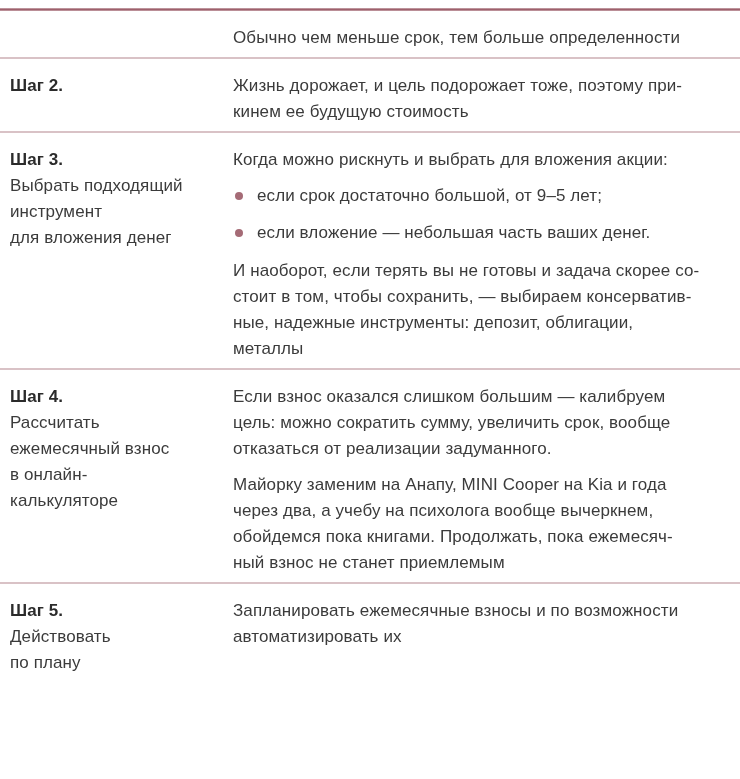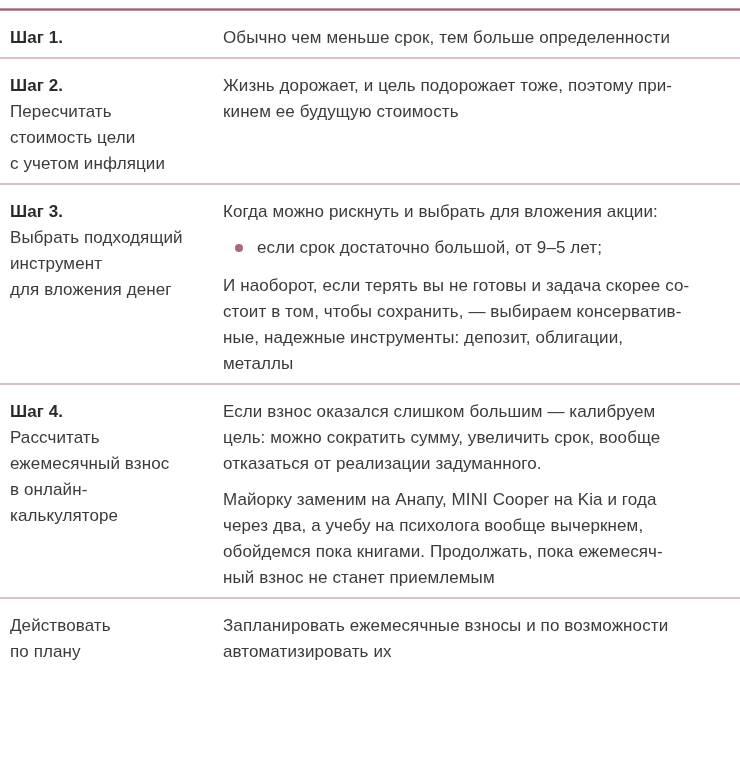--- a/index.html
+++ b/index.html
@@ -35,21 +35,21 @@
     flex: 0 0 213px;
     padding-right: 10px;
   }
   .step {
     font-weight: 700;
     color: var(--text-strong);
   }
   .subtitle { white-space: pre-line; }
   .col-right { flex: 1 1 auto; min-width: 0; }
   .col-right p {
-    margin: 0 0 10px 0;
+    margin: 0 0 10px 10px;
     white-space: pre-line;
   }
   .col-right p:last-child { margin-bottom: 0; }
   .bullet-list {
     list-style: none;
     margin: 0 0 12px 0;
     padding: 0;
   }
   .bullet-item {
     position: relative;
@@ -69,51 +69,48 @@
 </style>
 </head>
 <body>
 
 <div class="page">
 
   <div class="outer-rule"></div>
 
   <div class="row">
     <div class="col-left">
-      <div class="step">Шаг 1.</div>
     </div>
     <div class="col-right">
       <p>Обычно чем меньше срок, тем больше определенности</p>
     </div>
   </div>
 
   <div class="row">
     <div class="col-left">
       <div class="step">Шаг 2.</div>
-      <div class="subtitle">Пересчитать
-стоимость цели
-с учетом инфляции</div>
     </div>
     <div class="col-right">
       <p>Жизнь дорожает, и цель подорожает тоже, поэтому при-
 кинем ее будущую стоимость</p>
     </div>
   </div>
 
   <div class="row">
     <div class="col-left">
       <div class="step">Шаг 3.</div>
       <div class="subtitle">Выбрать подходящий
 инструмент
 для вложения денег</div>
     </div>
     <div class="col-right">
       <p>Когда можно рискнуть и выбрать для вложения акции:</p>
       <ul class="bullet-list">
         <li class="bullet-item">если срок достаточно большой, от 9–5 лет;</li>
+        <li class="bullet-item">если вложение — небольшая часть ваших денег.</li>
       </ul>
       <p>И наоборот, если терять вы не готовы и задача скорее со-
 стоит в том, чтобы сохранить, — выбираем консерватив-
 ные, надежные инструменты: депозит, облигации,
 металлы</p>
     </div>
   </div>
 
   <div class="row">
     <div class="col-left">
@@ -129,20 +126,21 @@
 отказаться от реализации задуманного.</p>
       <p>Майорку заменим на Анапу, MINI Cooper на Kia и года
 через два, а учебу на психолога вообще вычеркнем,
 обойдемся пока книгами. Продолжать, пока ежемесяч-
 ный взнос не станет приемлемым</p>
     </div>
   </div>
 
   <div class="row last">
     <div class="col-left">
+      <div class="step">Шаг 5.</div>
       <div class="subtitle">Действовать
 по плану</div>
     </div>
     <div class="col-right">
       <p>Запланировать ежемесячные взносы и по возможности
 автоматизировать их</p>
     </div>
   </div>
 
 </div>

